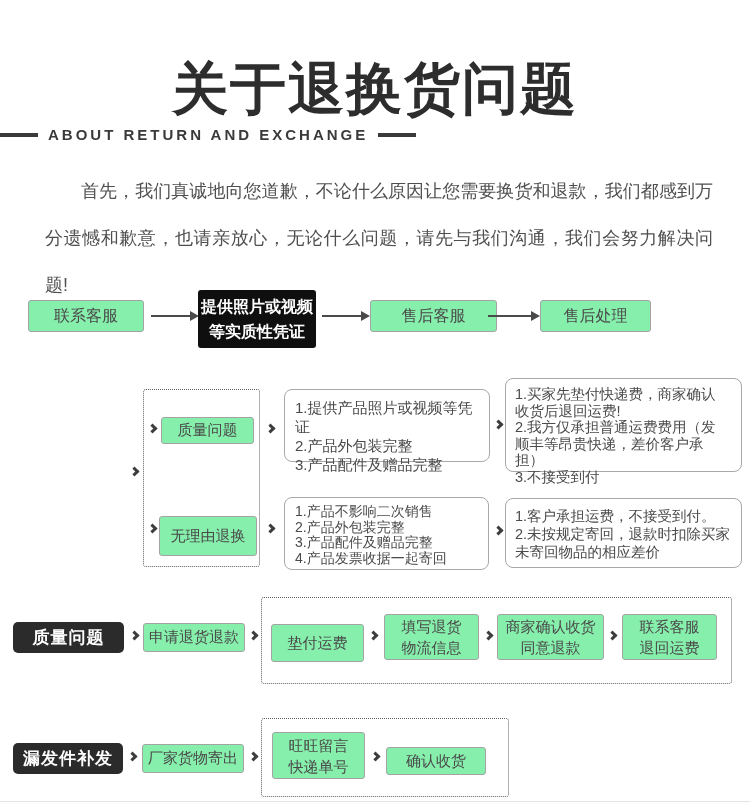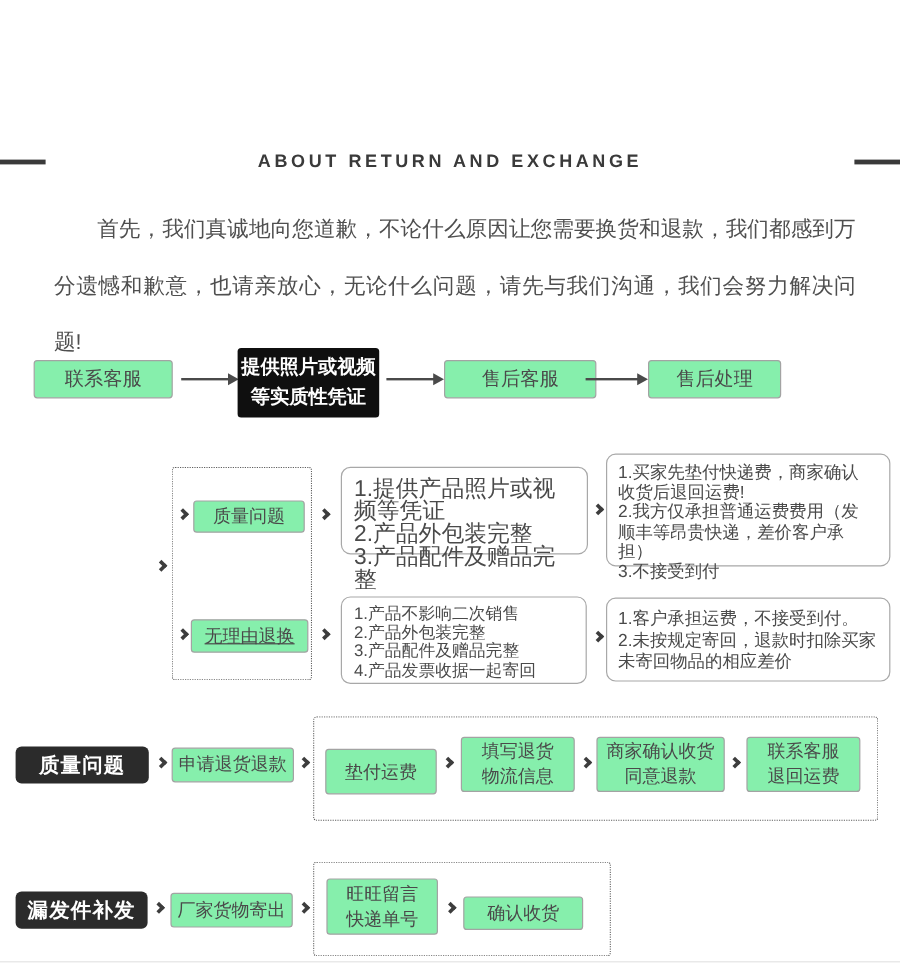--- a/index.html
+++ b/index.html
@@ -11,21 +11,21 @@
     color:#4a4a4a;
   }
   
   .title {
     position:absolute; left:0; top:52px; width:100%;
     text-align:center; font-size:56px; font-weight:900;
     color:#2d2d2d; letter-spacing:2px;
   }
   .subtitle-row {
     position:absolute; left:0; top:126px; width:100%;
-    display:flex; justify-content:space-between; align-items:center; gap:24px;
+    display:flex; justify-content:flex-start; align-items:center; gap:10px;
   }
   .dash { width:38px; height:4px; background:#3a3a3a; }
   .subtitle {
     font-size:15px; font-weight:bold; letter-spacing:3px; color:#3a3a3a;
   }
   
   .intro {
     position:absolute; left:45px; top:168px; width:668px;
     font-size:18px; line-height:47px; color:#4f4f4f;
     text-indent:2em; text-align:justify;
@@ -71,20 +71,21 @@
     border-left:9px solid #4a4a4a;
     border-top:5px solid transparent; border-bottom:5px solid transparent;
   }
   .bottom-line { position:absolute; left:0; top:801px; width:100%; height:1px; background:#e4e4e4; }
 </style>
 </head>
 <body>
 
 <div class="page">
 
+  <div class="title">关于退换货问题</div>
   <div class="subtitle-row">
     <span class="dash"></span>
     <span class="subtitle">ABOUT RETURN AND EXCHANGE</span>
     <span class="dash"></span>
   </div>
 
   <p class="intro">首先，我们真诚地向您道歉，不论什么原因让您需要换货和退款，我们都感到万分遗憾和歉意，也请亲放心，无论什么问题，请先与我们沟通，我们会努力解决问题!</p>
 
   <div class="box" style="left:28px; top:300px; width:116px; height:32px;">联系客服</div>
   <div class="arrow" style="left:151px; top:315px; width:40px;"></div>
@@ -97,24 +98,24 @@
 
   <span class="chev" style="left:131px; top:468px;"></span>
 
   <div class="dotted" style="left:143px; top:389px; width:117px; height:178px;"></div>
 
   <span class="chev" style="left:149px; top:425px;"></span>
   <div class="box sm" style="left:161px; top:417px; width:93px; height:27px;">质量问题</div>
   <span class="chev" style="left:267px; top:425px;"></span>
 
   <span class="chev" style="left:149px; top:525px;"></span>
-  <div class="box sm" style="left:159px; top:516px; width:98px; height:28px;text-decoration:underline;">无理由退换</div>
+  <div class="box sm" style="left:159px; top:516px; width:98px; height:40px;">无理由退换</div>
   <span class="chev" style="left:267px; top:525px;"></span>
 
-  <div class="listbox" style="left:284px; top:389px; width:206px; height:73px; padding:8px 10px; font-size:19px; line-height:19px;">1.提供产品照片或视频等凭证
+  <div class="listbox" style="left:284px; top:389px; width:206px; height:73px; padding:8px 10px; font-size:15px; line-height:19px;">1.提供产品照片或视频等凭证
 2.产品外包装完整
 3.产品配件及赠品完整</div>
   <span class="chev" style="left:495px; top:421px;"></span>
   <div class="listbox" style="left:505px; top:378px; width:237px; height:94px; padding:7px 9px; font-size:14.5px; line-height:16.5px;">1.买家先垫付快递费，商家确认
 收货后退回运费!
 2.我方仅承担普通运费费用（发
 顺丰等昂贵快递，差价客户承担）
 3.不接受到付</div>
 
   <div class="listbox" style="left:284px; top:497px; width:205px; height:73px; padding:6px 10px; font-size:14px; line-height:15.5px;">1.产品不影响二次销售

